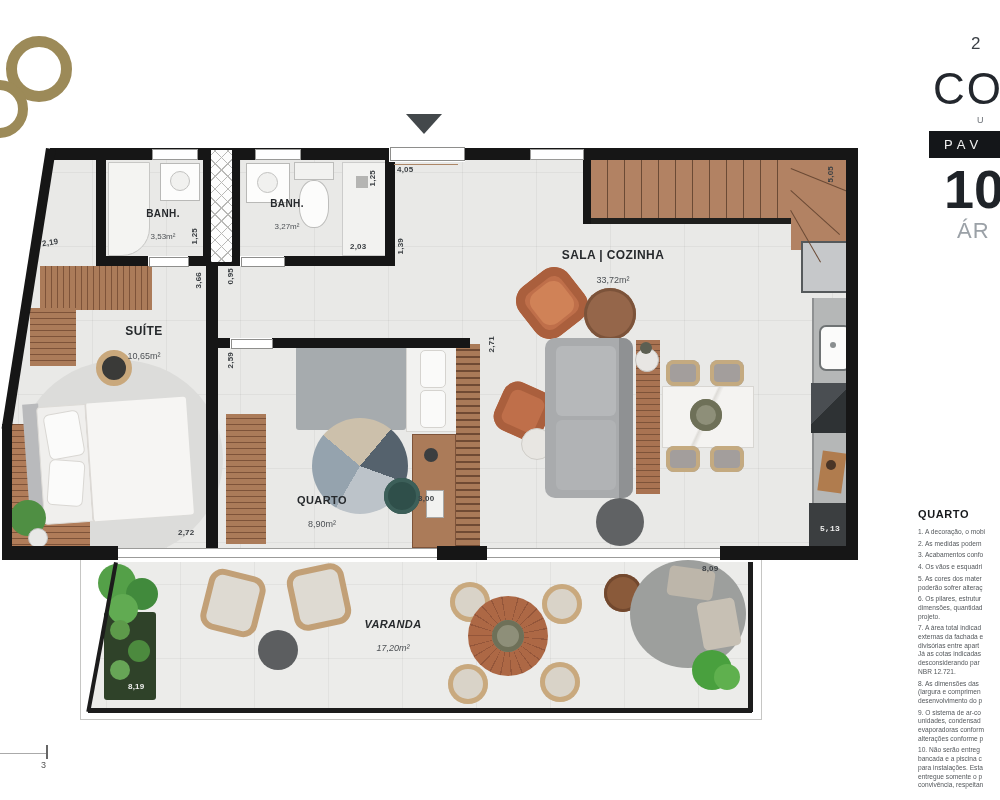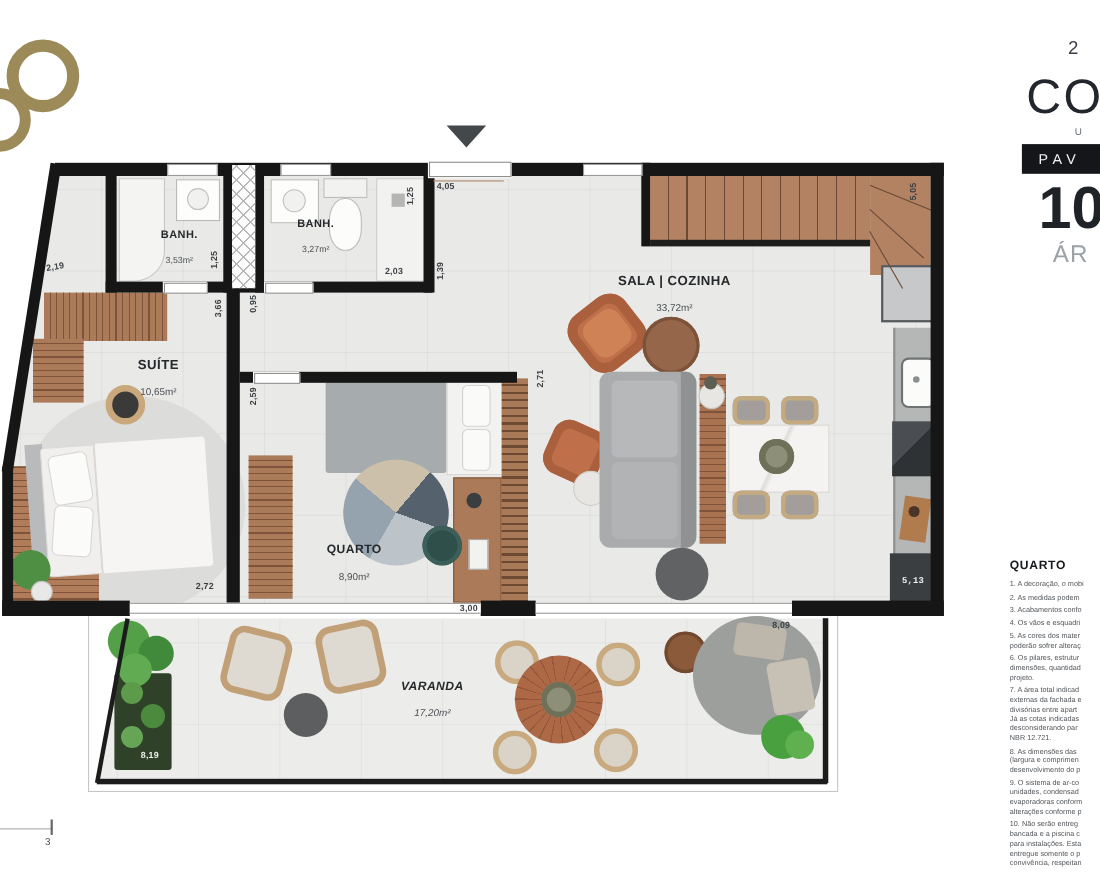--- a/index.html
+++ b/index.html
@@ -234,21 +234,21 @@
   <div class="dim v" style="left:190px;top:228px;">1,25</div>
   <div class="dim v" style="left:368px;top:170px;">1,25</div>
   <div class="dim" style="left:350px;top:242px;">2,03</div>
   <div class="dim" style="left:397px;top:165px;">4,05</div>
   <div class="dim v" style="left:396px;top:238px;">1,39</div>
   <div class="dim v" style="left:194px;top:272px;">3,66</div>
   <div class="dim v" style="left:226px;top:268px;">0,95</div>
   <div class="dim v" style="left:226px;top:352px;">2,59</div>
   <div class="dim v" style="left:487px;top:336px;">2,71</div>
   <div class="dim" style="left:178px;top:528px;">2,72</div>
-  <div class="dim" style="left:418px;top:548px;">3,00</div>
+  <div class="dim" style="left:418px;top:494px;">3,00</div>
   <div class="dim v" style="left:826px;top:166px;">5,05</div>
   <div class="dim light" style="left:820px;top:524px;z-index:55;font-family:Liberation Mono, monospace;">5,13</div>
   <div class="dim" style="left:702px;top:564px;">8,09</div>
   <div class="dim light" style="left:108px;top:682px;z-index:55;padding-left:20px;">8,19</div>
 
   <div class="panel-unit">2</div>
   <div class="panel-title">COB</div>
   <div class="panel-sub">U</div>
   <div class="panel-banner">PAV</div>
   <div class="panel-big">10</div>

